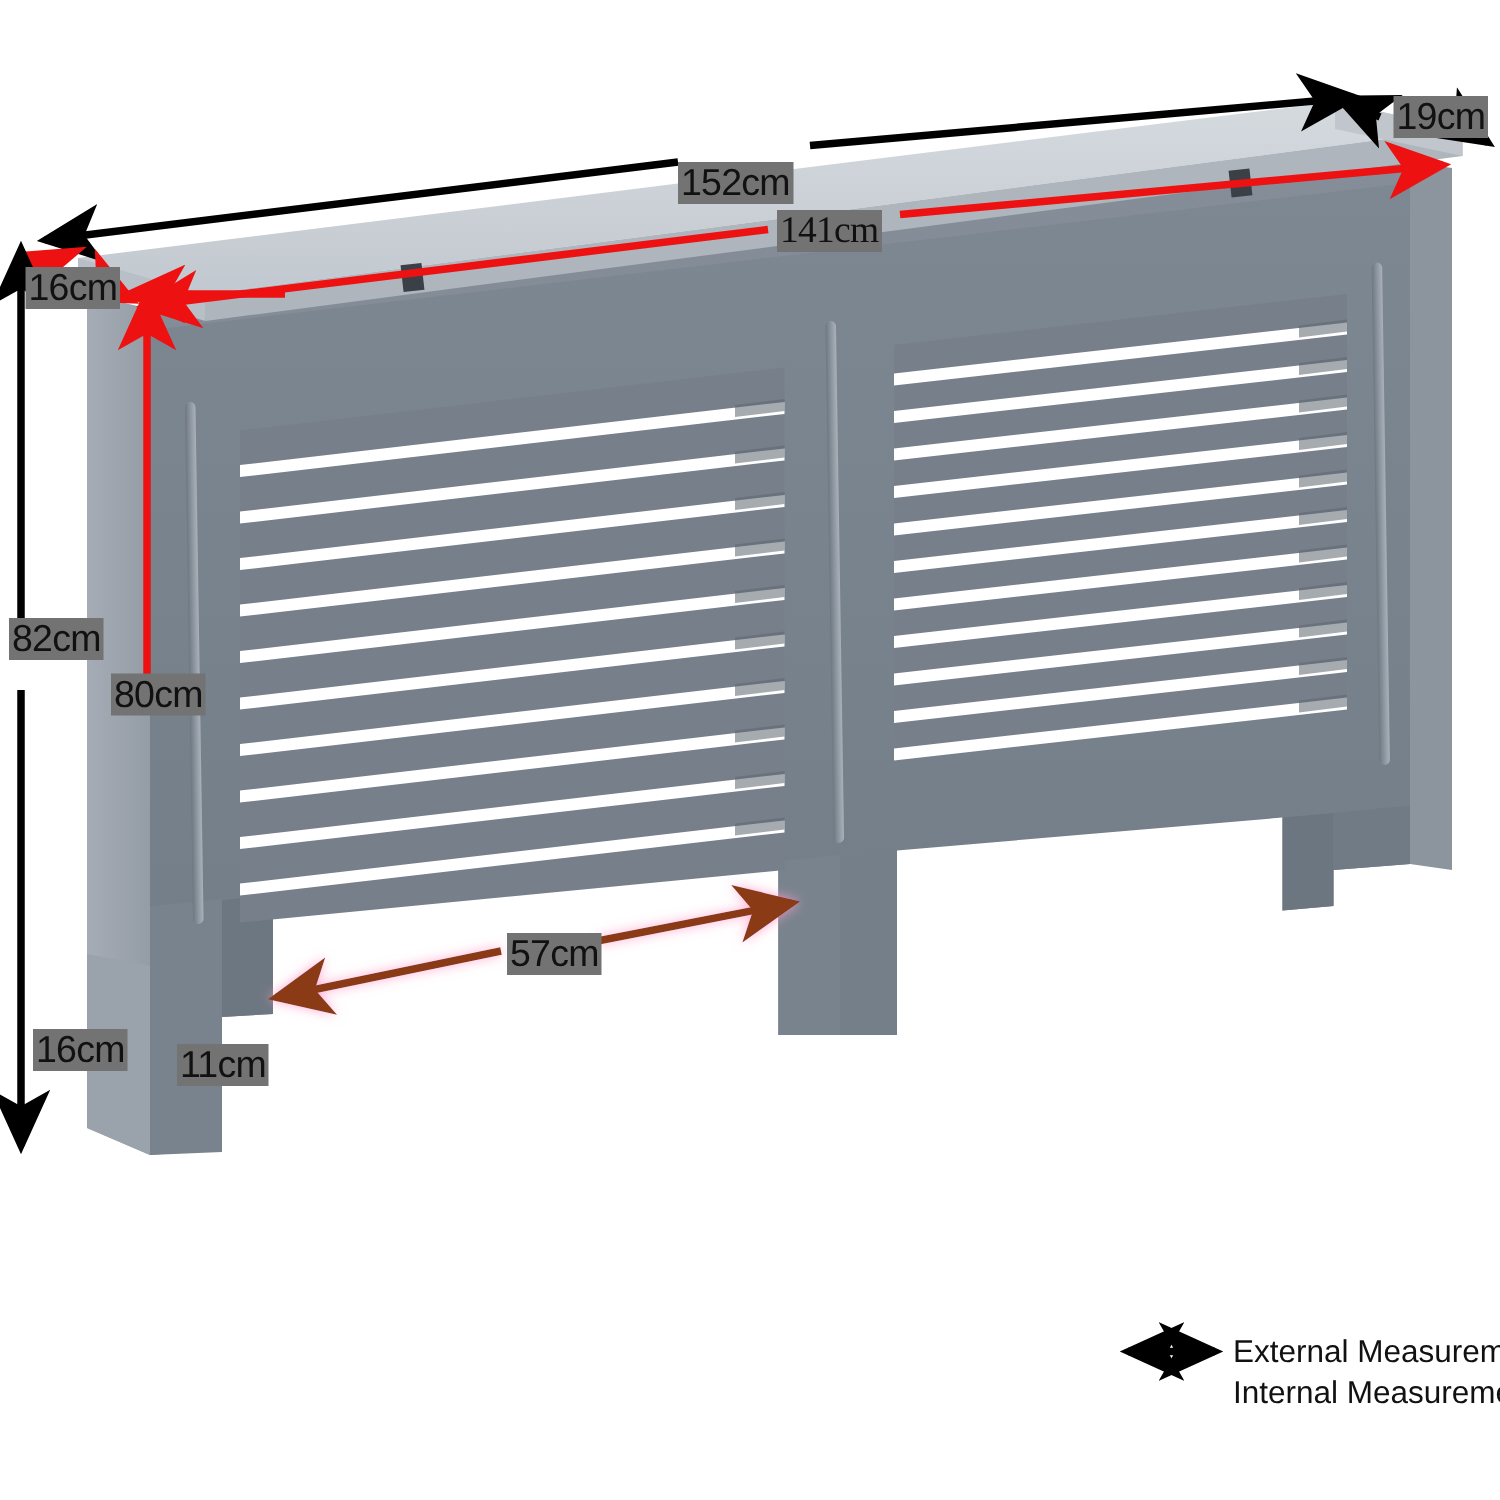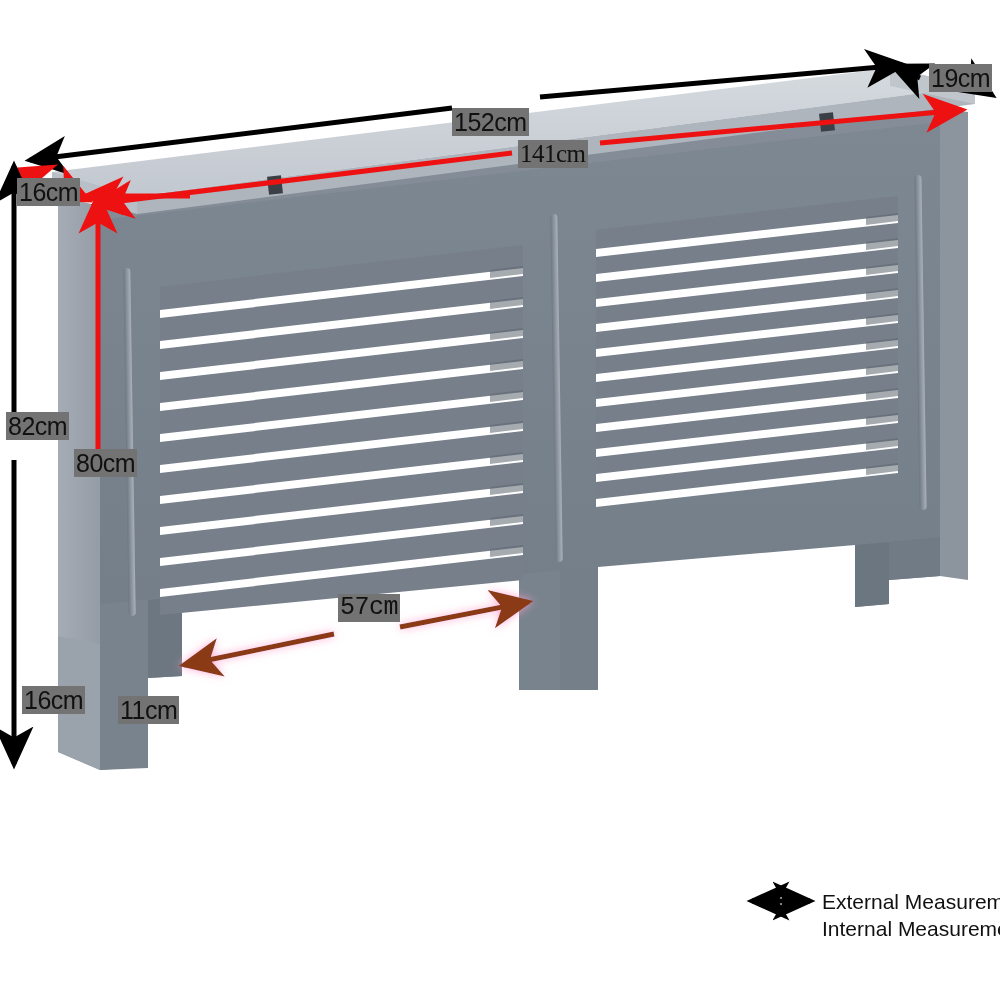--- a/index.html
+++ b/index.html
@@ -243,19 +243,19 @@
   <div class="dim-label" style="left:17px; top:178px;">16cm</div>
 
   <div class="dim-label" style="left:6px; top:412px;">82cm</div>
 
   <div class="dim-label" style="left:74px; top:449px;">80cm</div>
 
   <div class="dim-label" style="left:22px; top:686px;">16cm</div>
 
   <div class="dim-label" style="left:118px; top:696px;text-align:center;">11cm</div>
 
-  <div class="dim-label" style="left:338px; top:594px;font-family:Liberation Mono, monospace;">57cm</div>
+  <div class="dim-label" style="left:338px; top:622px;">57cm</div>
 
   <div class="legend-text" style="left:822px; top:890px;">External Measurements</div>
 
   <div class="legend-text" style="left:822px; top:917px;">Internal Measurements</div>
 
 </div>
 
 </body></html>

